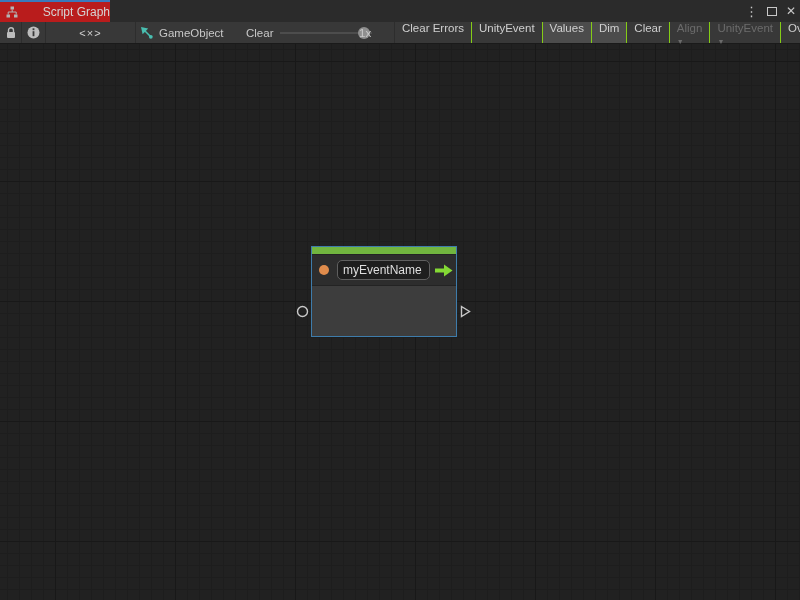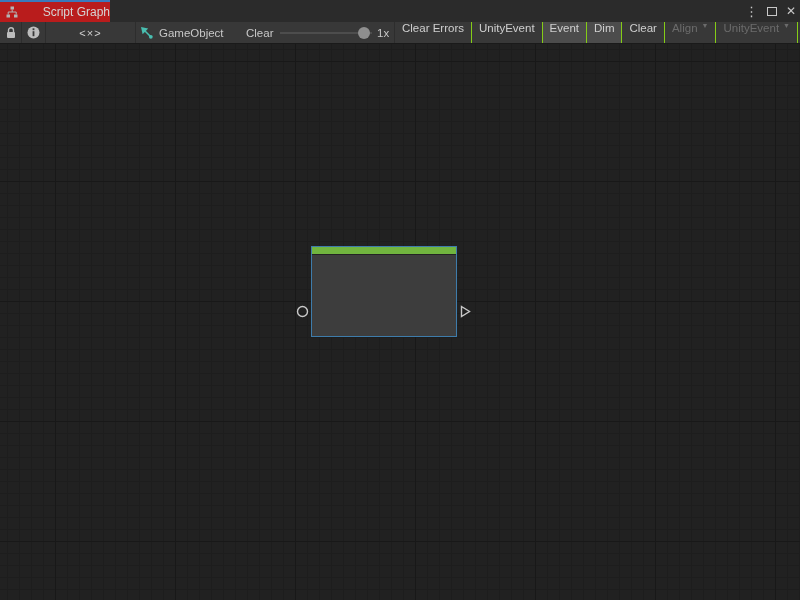--- a/index.html
+++ b/index.html
@@ -32,29 +32,29 @@
   .btn-info { left:22px; width:24px; }
   .btn-code { left:46px; width:90px; color:#cfcfcf; font-size:11px; letter-spacing:1px; }
   .go-group { position:absolute; left:140px; top:0; height:21px;
               display:flex; align-items:center; gap:6px; }
   .zoom-label { position:absolute; left:246px; top:0; height:21px;
                 display:flex; align-items:center; }
   .zoom-slider { position:absolute; left:280px; top:10px; width:92px; height:2px;
                  background:#4d4d4d; }
   .zoom-handle { position:absolute; left:78px; top:-5px; width:12px; height:12px;
                  border-radius:50%; background:#8f8f8f; }
-  .zoom-value { position:absolute; left:377px; top:0; height:21px;
+  .zoom-value { position:absolute; left:359px; top:0; height:21px;
                 display:flex; align-items:center; }
   .tb-buttons { position:absolute; left:394px; top:0; height:21px;
                 display:flex; border-left:1px solid #2d2d2d; }
   .tb-buttons .t-btn { height:21px; display:flex; align-items:flex-start; gap:4px;
                        padding:0 7px; border-right:1px solid #84cc16;
                        color:#cfcfcf; white-space:nowrap; }
   .t-btn.active { background:#4c4c4c; }
-  .t-btn.disabled { color:#6b6b6b; }
+  .t-btn.disabled { color:#6b6b6b;flex-direction:column; }
   .dd-arrow { font-size:7px; line-height:1; }
 
   
   .canvas { position:absolute; left:0; top:44px; width:800px; height:556px;
             background-color:#212121;
             background-image:
               linear-gradient(to bottom,#181818 1px, transparent 1px),
               linear-gradient(to right, #181818 1px, transparent 1px),
               linear-gradient(to bottom,#1d1d1d 1px, transparent 1px),
               linear-gradient(to right, #1d1d1d 1px, transparent 1px);
@@ -139,21 +139,21 @@
     <span class="zoom-value">1x</span>
 
     <div class="tb-buttons">
       <div class="t-btn">
         <span>Clear Errors</span>
       </div>
       <div class="t-btn">
         <span>UnityEvent</span>
       </div>
       <div class="t-btn active">
-        <span>Event</span>
+        <span>Values</span>
       </div>
       <div class="t-btn active">
         <span>Dim</span>
       </div>
       <div class="t-btn">
         <span>Clear</span>
       </div>
       <div class="t-btn disabled">
         <span>Align</span>
         <span class="dd-arrow">▼</span>
@@ -165,20 +165,30 @@
       <div class="t-btn">
         <span>Overview</span>
       </div>
     </div>
   </div>
 
   <div class="canvas">
 
     <div class="node">
       <div class="node-accent"></div>
+      <div class="node-body">
+        <div class="port-dot"></div>
+        <input class="event-input" type="text" value="myEventName" style="">
+        <div class="arrow-wrap">
+          <svg width="18" height="13" viewBox="0 0 18 13">
+            <rect x="0" y="4.5" width="9" height="4" fill="#84d935"></rect>
+            <polygon points="9,0.5 17.5,6.5 9,12.5" fill="#84d935"></polygon>
+          </svg>
+        </div>
+      </div>
       <div class="node-footer"></div>
     </div>
 
     <svg class="outer-port" style="left:296px; top:261px;" width="13" height="13" viewBox="0 0 13 13">
       <circle cx="6.5" cy="6.5" r="5" fill="none" stroke="#c9c9c9" stroke-width="1.4"></circle>
     </svg>
     <svg class="outer-port" style="left:460px; top:261px;" width="11" height="13" viewBox="0 0 11 13">
       <polygon points="1.5,1.5 9.5,6.5 1.5,11.5" fill="none" stroke="#c9c9c9" stroke-width="1.4"></polygon>
     </svg>
 

